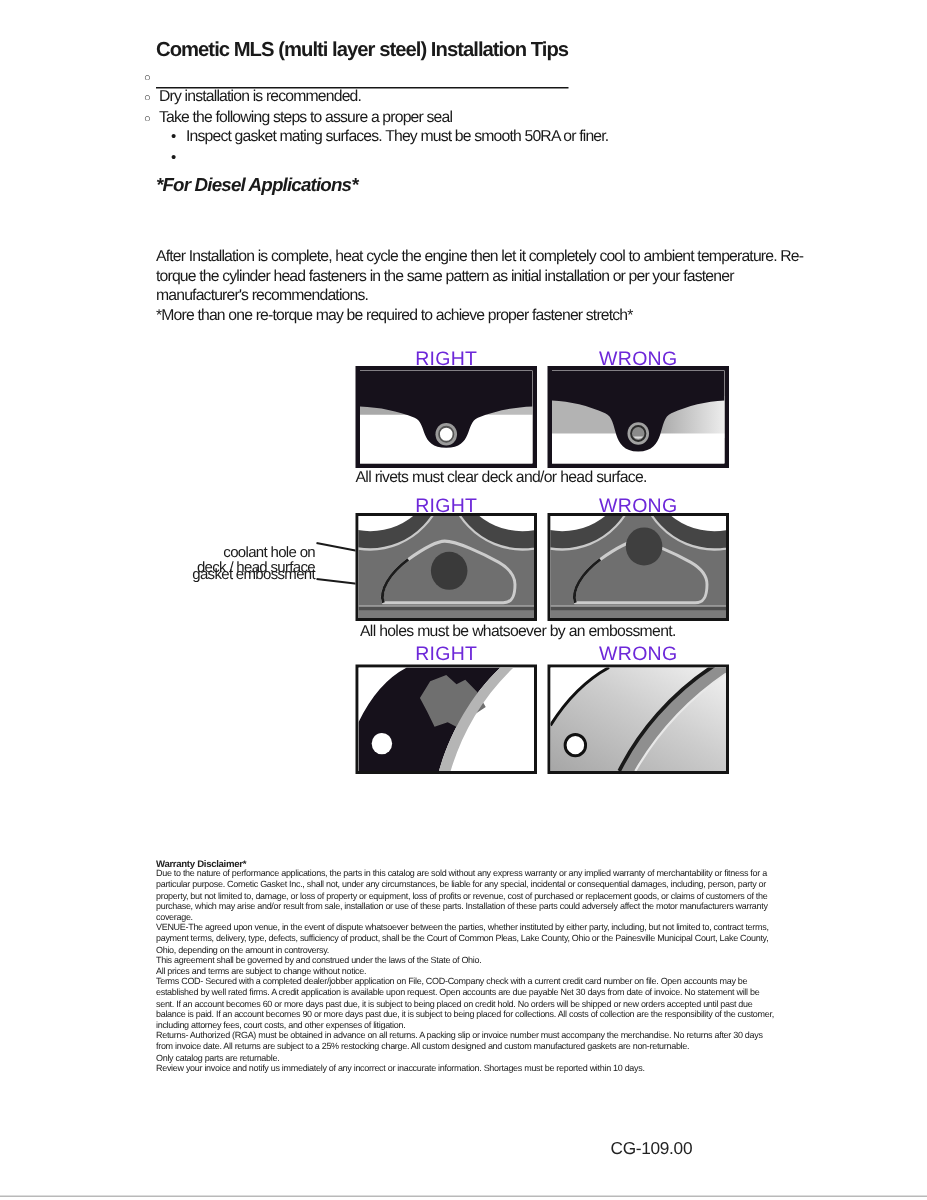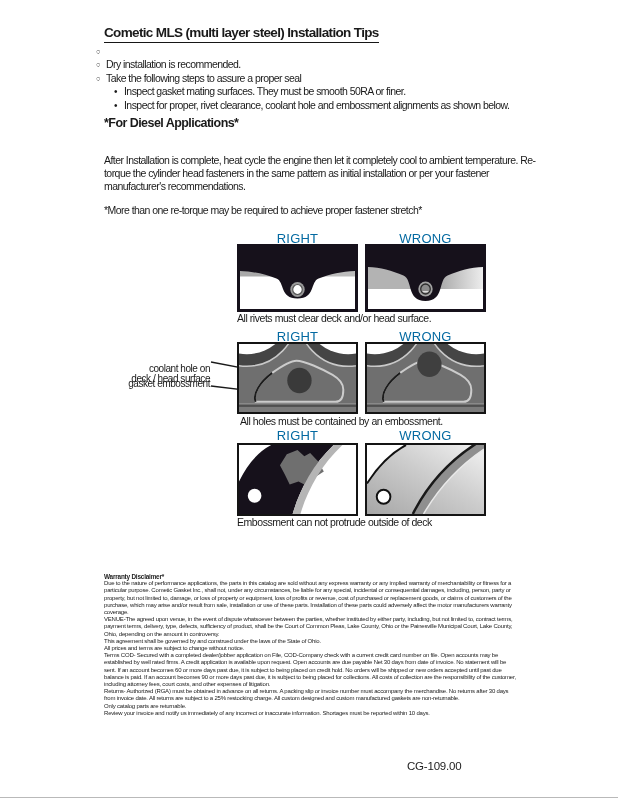--- a/index.html
+++ b/index.html
@@ -4,34 +4,34 @@
 <style>
   html,body{margin:0;padding:0;background:#e8e8e8;}
   .page{
     position:relative;width:618px;height:800px;margin:0 auto;
     background:#ffffff;overflow:hidden;
     font-family:"Liberation Sans",sans-serif;color:#1a1a1a;
   }
   .title{
     position:absolute;left:104px;top:25px;
     font-size:13.5px;font-weight:bold;letter-spacing:-0.65px;
-    border-bottom:1.8px solid #161616;padding-bottom:2px;white-space:nowrap;
+    border-bottom:1.8px solid #161616;padding-bottom:18px;white-space:nowrap;
   }
   .bullets{position:absolute;left:96px;top:45px;width:460px;
     font-size:10.5px;letter-spacing:-0.55px;line-height:13.4px;}
   .brow{display:flex;}
   .brow .mk{width:10px;flex:0 0 10px;}
   .b1 .mk{font-size:7.5px;line-height:13.4px;}
   .b2{margin-left:18px;}
   .b2 .mk{font-size:10px;line-height:13.4px;}
-  .dh{position:absolute;left:104px;top:116px;font-size:12.5px;font-weight:bold;letter-spacing:-0.55px;}
+  .dh{position:absolute;left:104px;top:116px;font-size:12.5px;font-weight:bold;letter-spacing:-0.55px;font-style:italic;}
   .para{position:absolute;left:104px;width:436px;
     font-size:10.5px;letter-spacing:-0.55px;line-height:13.2px;}
   .figlabel{position:absolute;width:121px;text-align:center;
-    font-size:13px;letter-spacing:0.2px;color:#0369a1;}
+    font-size:13px;letter-spacing:0.2px;color:#6d28d9;}
   .figbox{position:absolute;box-sizing:border-box;background:#fff;}
   .fb1{width:121px;height:68px;border:3px solid #16111b;}
   .fb2{width:121px;height:72px;border:2.6px solid #141414;}
   .fb3{width:121px;height:73px;border:2.6px solid #141414;}
   .figbox svg{display:block;width:100%;height:100%;}
   .figcap{position:absolute;font-size:10.5px;letter-spacing:-0.45px;line-height:10.8px;}
   .anno{position:absolute;width:112px;text-align:right;
     font-size:10px;letter-spacing:-0.45px;line-height:10px;}
   .leaders{position:absolute;left:210px;top:355px;width:95px;height:45px;}
   .disc{position:absolute;left:104px;top:573px;width:414px;
@@ -62,26 +62,25 @@
     <div class="brow b1">
       <span class="mk">○</span>
       <span>Take the following steps to assure a proper seal</span>
     </div>
     <div class="brow b2">
       <span class="mk">•</span>
       <span>Inspect gasket mating surfaces.  They must be smooth 50RA or finer.</span>
     </div>
     <div class="brow b2">
       <span class="mk">•</span>
-      <span>Inspect for proper, rivet clearance, coolant hole and embossment alignments as shown below.</span>
     </div>
   </div>
 
   <div class="dh">*For Diesel Applications*</div>
-  <div class="para" style="top:154px;">After Installation is complete, heat cycle the engine then let it completely cool to ambient temperature. Re-torque the cylinder head fasteners in the same pattern as initial installation or per your fastener manufacturer's recommendations.</div>
+  <div class="para" style="top:165px;">After Installation is complete, heat cycle the engine then let it completely cool to ambient temperature. Re-torque the cylinder head fasteners in the same pattern as initial installation or per your fastener manufacturer's recommendations.</div>
   <div class="para" style="top:204px;">*More than one re-torque may be required to achieve proper fastener stretch*</div>
 
   <div class="figlabel" style="left:237px;top:231px;">RIGHT</div>
   <div class="figlabel" style="left:365px;top:231px;">WRONG</div>
 
   <div class="figbox fb1" style="left:237px;top:244px;">
     <svg viewBox="0 0 120 62" preserveAspectRatio="none">
       <rect width="120" height="62" fill="#ffffff"></rect>
       <path d="M0,21.5 C16,22.5 30,26 46,32 L46,34 L0,34 Z" fill="#a9a9a9"></path>
       <path d="M120,21.5 C104,22.5 90,26 74,32 L74,34 L120,34 Z" fill="#bcbcbc"></path>
@@ -148,21 +147,21 @@
       <circle cx="112" cy="-30" r="52" fill="#454545" stroke="#c9c9c9" stroke-width="1.5"></circle>
       <circle cx="112" cy="-38" r="48" fill="#ffffff"></circle>
       <rect y="58.5" width="120" height="1.2" fill="#9a9a9a"></rect>
       <rect y="59.7" width="120" height="2.3" fill="#4f4f4f"></rect>
       <rect y="62" width="120" height="5" fill="#7b7b7b"></rect>
       <path d="M17,57 C14,49 21,38 34,28.5 C45,21 54,16.5 59,16.5 C67,16.5 85,24.5 96,30.5 C104,35 107,39.5 107,45 C107,51 106,57 99,57 Z" fill="none" stroke="#cccccc" stroke-width="2"></path>
       <path d="M17,57 C14,49 21,38 34,28.5" fill="none" stroke="#1c1c1c" stroke-width="2"></path>
       <circle cx="64" cy="20" r="12.5" fill="#3f3f3f"></circle>
     </svg>
   </div>
-  <div class="figcap" style="left:240px;top:416px;">All holes must be contained by an embossment.</div>
+  <div class="figcap" style="left:240px;top:416px;">All holes must be whatsoever by an embossment.</div>
 
   <div class="figlabel" style="left:237px;top:428px;">RIGHT</div>
   <div class="figlabel" style="left:365px;top:428px;">WRONG</div>
 
   <div class="figbox fb3" style="left:237px;top:443px;">
     <svg viewBox="0 0 120 68" preserveAspectRatio="none">
       <rect width="120" height="68" fill="#ffffff"></rect>
       <path d="M33,0 Q13,10 0,36 L0,68 L55,68 C62,45 75,20 97,0 Z" fill="#16111b"></path>
       <path d="M49,9 L60,5 L67,11 L73,8 L81,16 L87,26 L79,31 L71,41 L61,36 L52,39 L47,29 L42,20 Z" fill="#6f6f6f"></path>
       <path d="M55,68 C62,45 75,20 97,0 L106,0 C84,20 70,45 63,68 Z" fill="#b5b5b5"></path>
@@ -181,21 +180,20 @@
       <rect width="120" height="68" fill="url(#gF)"></rect>
       <path d="M0,0 L40,0 Q17,12 0,38 Z" fill="#ffffff"></path>
       <path d="M40,0 Q17,12 0,38" fill="none" stroke="#111111" stroke-width="2"></path>
       <path d="M47,68 C60,43 82,17 113,-2 L120,-2 L120,4 C94,21 73,43 58,68 Z" fill="#8f8f8f"></path>
       <path d="M47,68 C60,43 82,17 113,-2" fill="none" stroke="#191919" stroke-width="2.5"></path>
       <path d="M58,68 C73,43 94,21 120,4" fill="none" stroke="#e8e8e8" stroke-width="1.5"></path>
       <circle cx="17" cy="51" r="7" fill="#ffffff" stroke="#111111" stroke-width="2"></circle>
     </svg>
   </div>
   <div class="figcap" style="left:237px;top:517px;">
-    <div>Embossment can not protrude outside of deck</div>
   </div>
 
   <div class="disc">
     <p class="hd">Warranty Disclaimer*</p>
     <p class="m6">Due to the nature of performance applications, the parts in this catalog are sold without any express warranty or any implied warranty of merchantability or fitness for a particular purpose.  Cometic Gasket Inc., shall not, under any circumstances, be liable for any special, incidental or consequential damages, including, person, party or property, but not limited to, damage, or loss of property or equipment, loss of profits or revenue, cost of purchased or replacement goods, or claims of customers of the purchase, which may arise and/or result from sale, installation or use of these parts.  Installation of these parts could adversely affect the motor manufacturers warranty coverage.</p>
     <p class="m4">VENUE-The agreed upon venue, in the event of dispute whatsoever between the parties, whether instituted by either party, including, but not limited to, contract terms, payment terms, delivery, type, defects, sufficiency of product, shall be the Court of Common Pleas, Lake County, Ohio or the Painesville Municipal Court, Lake County, Ohio, depending on the amount in controversy.</p>
     <p>This agreement shall be governed by and construed under the laws of the State of Ohio.</p>
     <p class="m6">All prices and terms are subject to change without notice.</p>
     <p class="m7">Terms COD- Secured with a completed dealer/jobber application on File, COD-Company check with a current credit card number on file.  Open accounts may be established by well rated firms.  A credit application is available upon request.  Open accounts are due payable Net 30 days from date of invoice.  No statement will be sent.  If an account becomes 60 or more days past due, it is subject to being placed on credit hold.  No orders will be shipped or new orders accepted until past due balance is paid.  If an account becomes 90 or more days past due, it is subject to being placed for collections.  All costs of collection are the responsibility of the customer, including attorney fees, court costs, and other expenses of litigation.</p>
     <p class="m6">Returns- Authorized (RGA) must be obtained in advance on all returns.  A packing slip or invoice number must accompany the merchandise.  No returns after 30 days from invoice date.  All returns are subject to a 25% restocking charge.  All custom designed and custom manufactured gaskets are non-returnable.</p>

